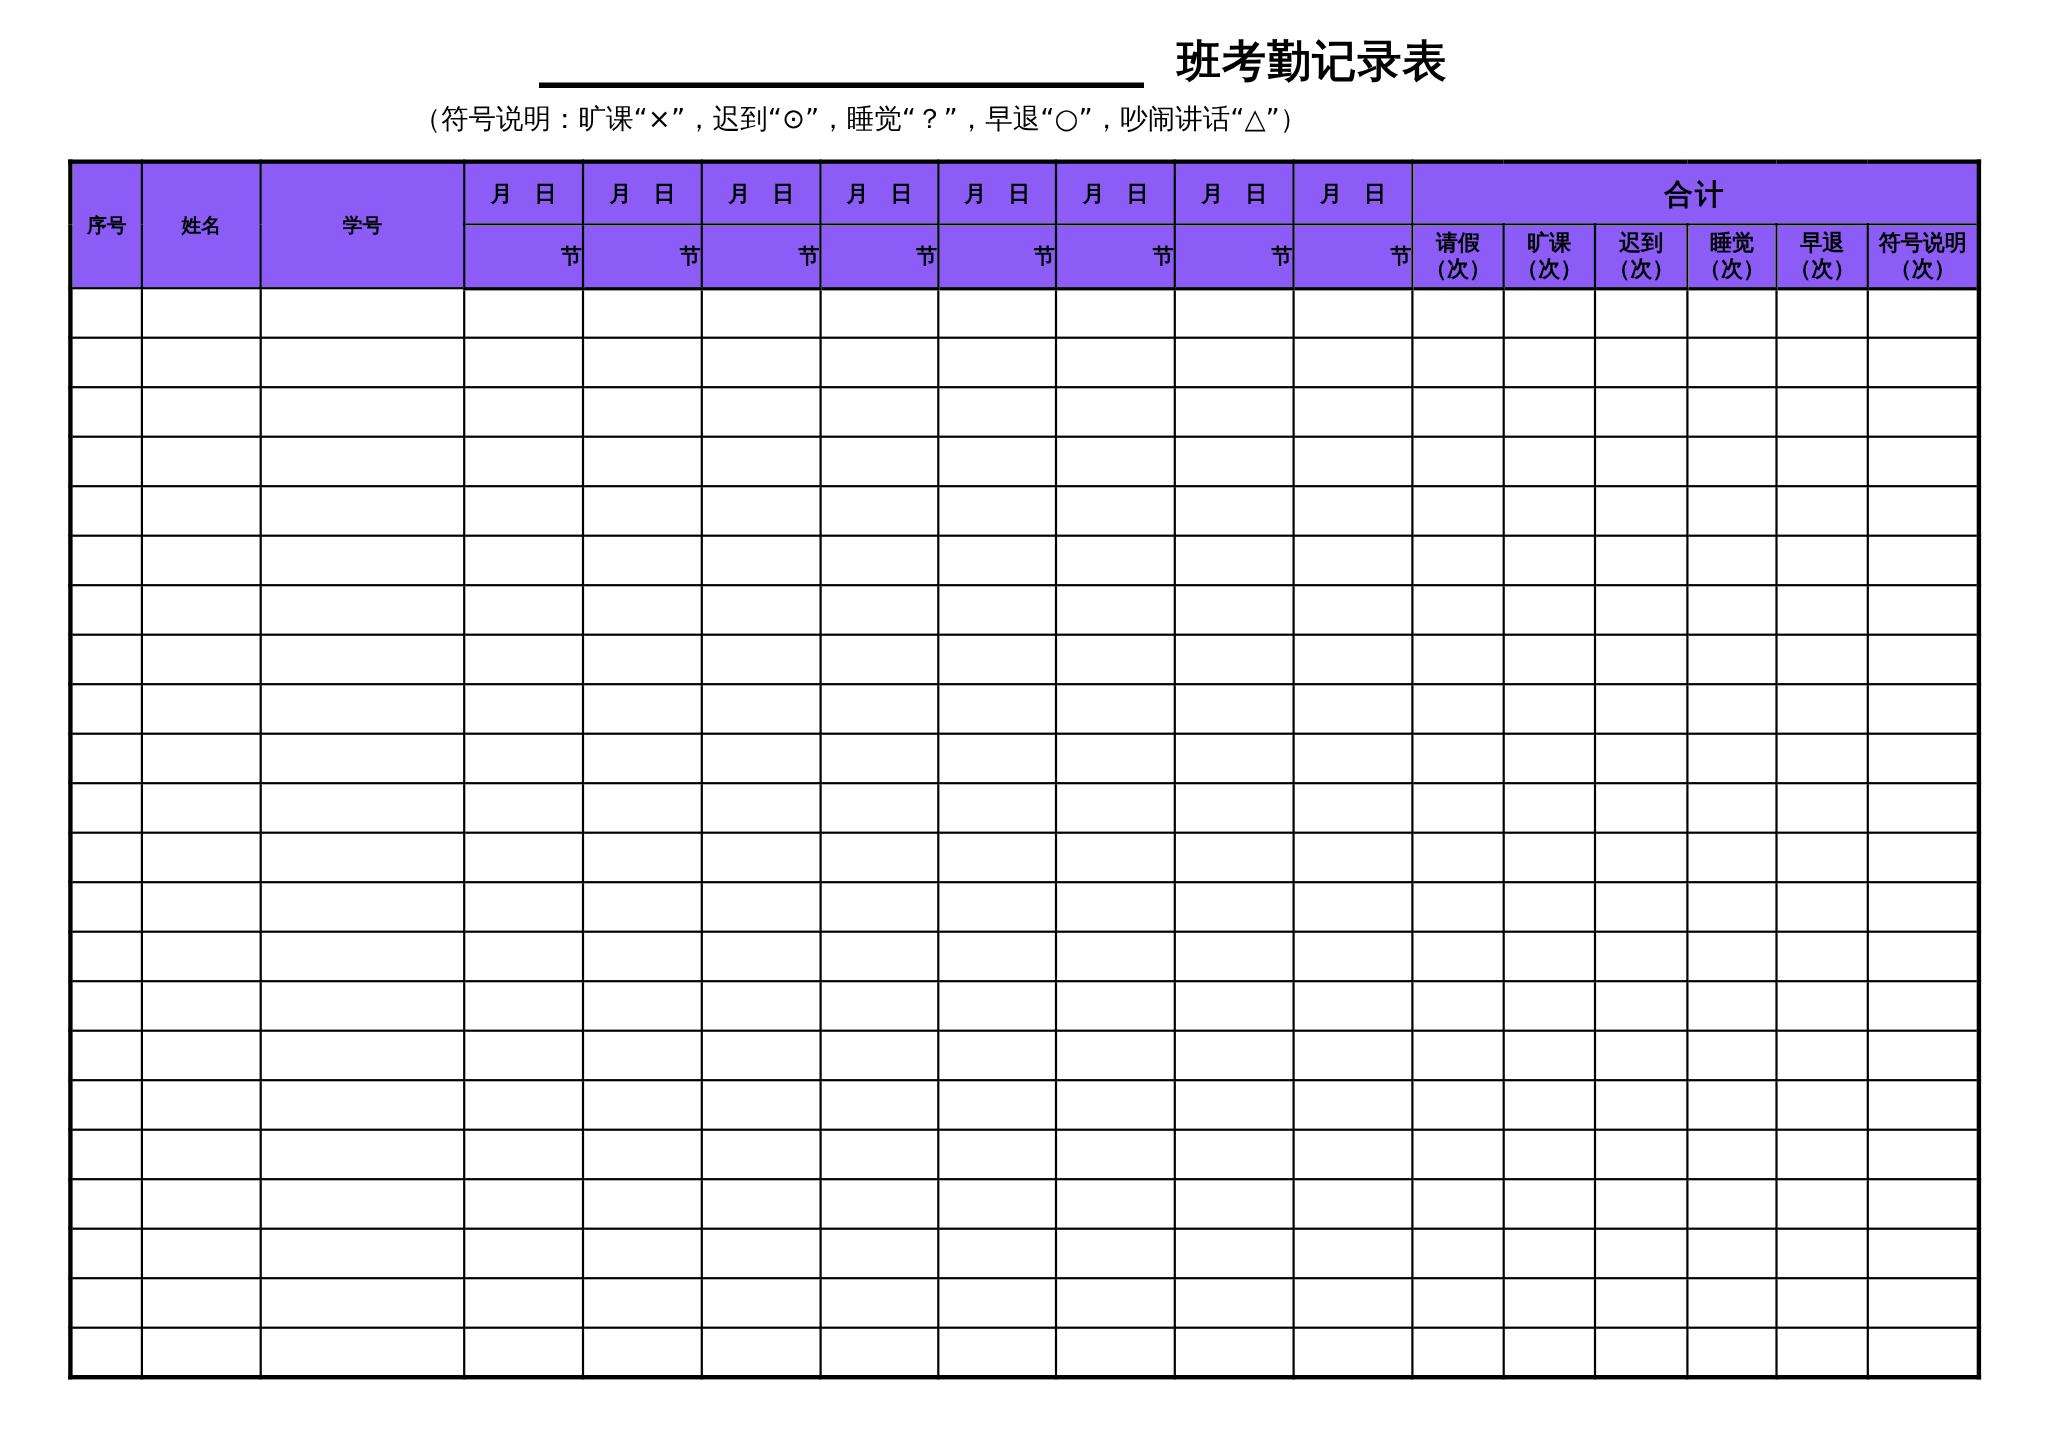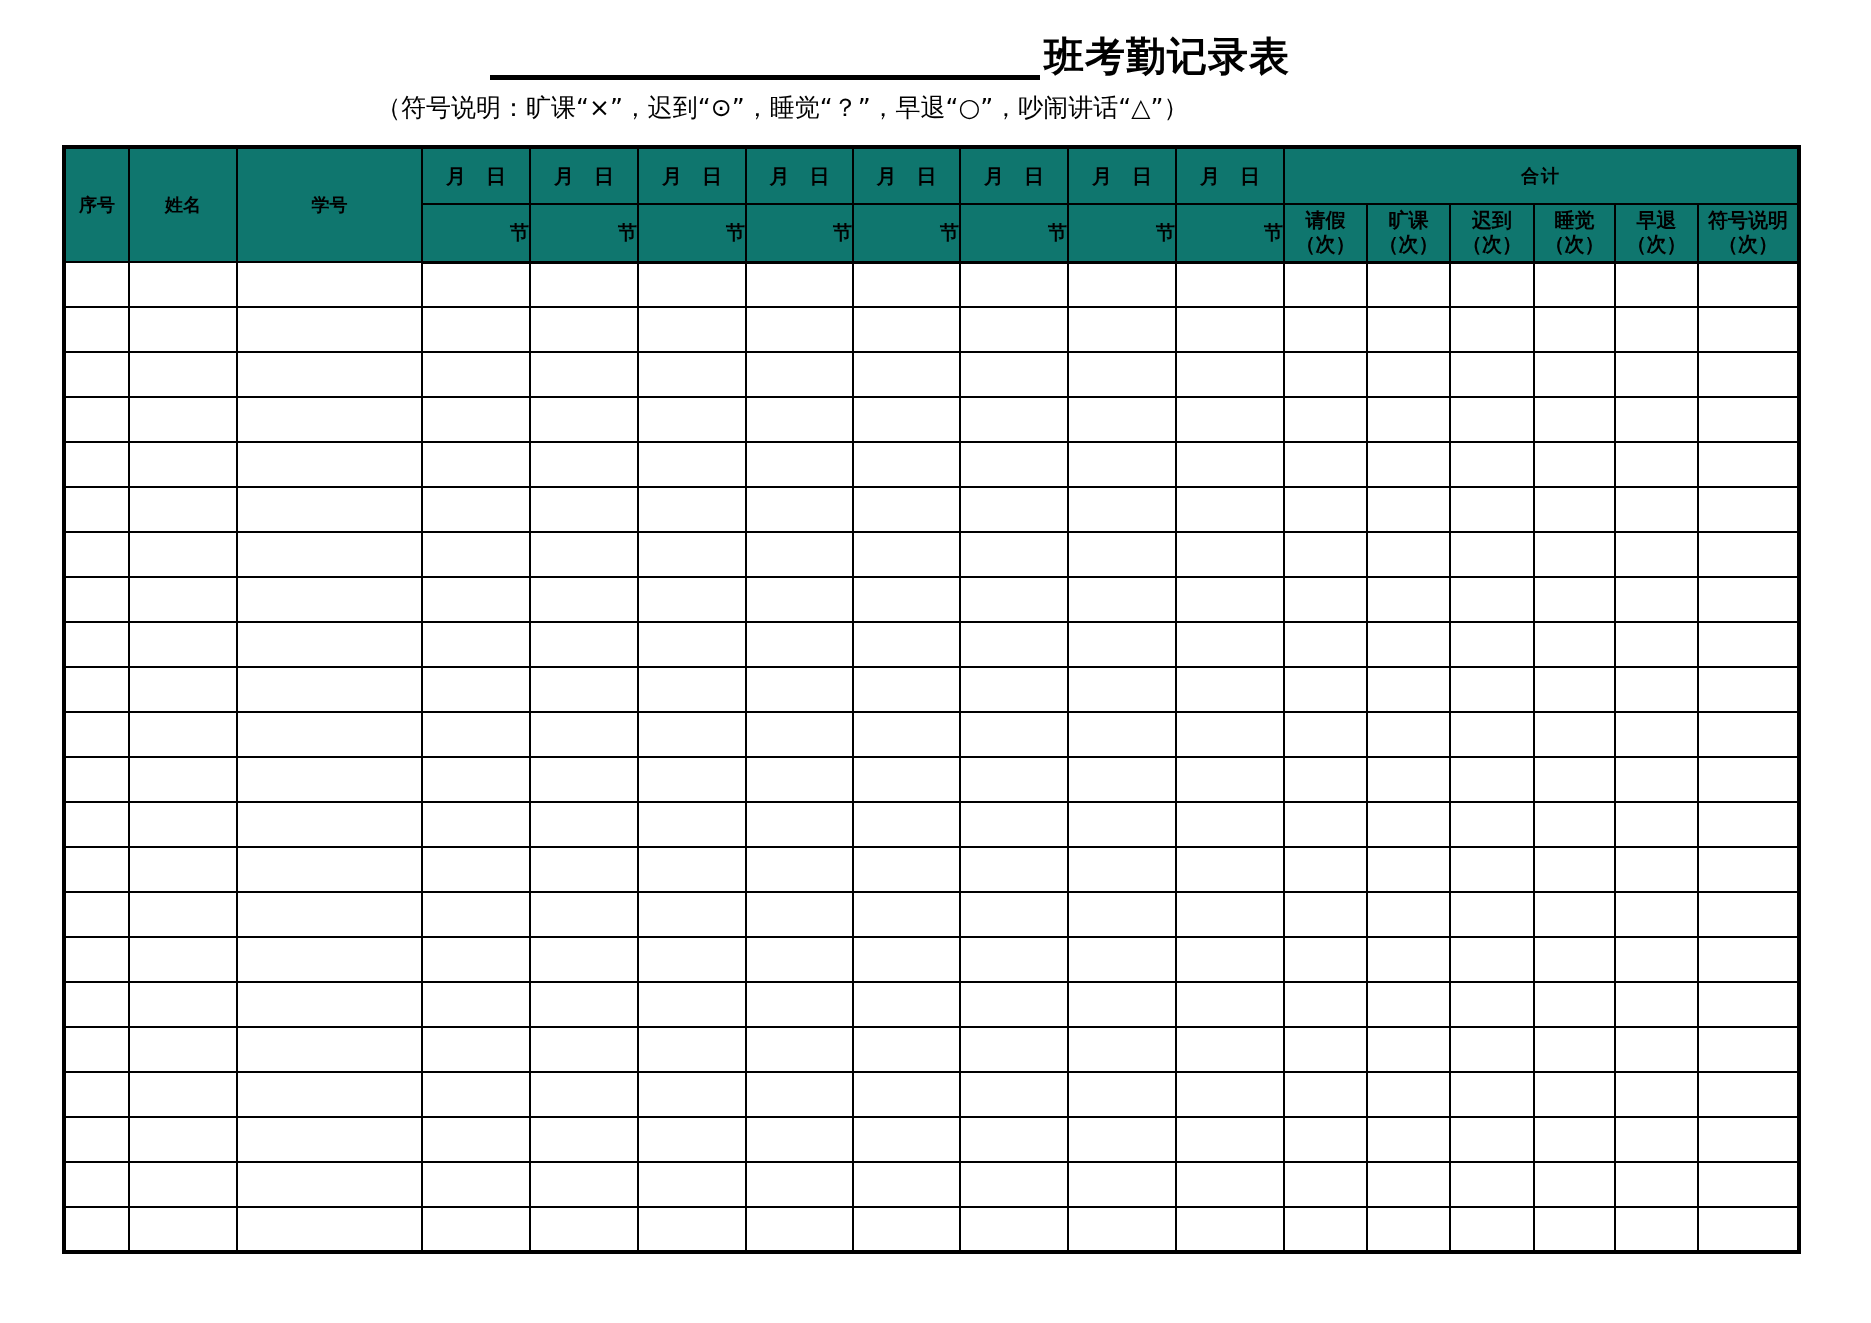--- a/index.html
+++ b/index.html
@@ -24,21 +24,21 @@
   .blank-line {
     display: inline-block;
     width: 550px;
     height: 52px;
     border-bottom: 5px solid #000000;
   }
   .title-text {
     font-size: 40px;
     font-weight: bold;
     line-height: 1.2;
-    margin-left: 4px;
+    margin-left: 30px;
     white-space: nowrap;
     letter-spacing: 1px;
   }
   
   .legend {
     position: absolute;
     left: 376px;
     top: 92px;
     font-size: 25px;
     line-height: 1.3;
@@ -56,33 +56,33 @@
   }
   table.att th, table.att td {
     border: 2px solid #000000;
     padding: 0;
     overflow: hidden;
   }
   thead th {
     font-weight: bold;
     text-align: center;
     vertical-align: middle;
-    background: #0f766e;
+    background: #8b5cf6;
   }
   tr.hr1 th { height: 57px; }
   tr.hr2 th { height: 58px; border-bottom: 3px solid #000000; }
   .c-index, .c-name, .c-sid { font-size: 18px; }
   .c-md { font-size: 20px; white-space: nowrap; }
   .c-period {
     font-size: 19px;
     text-align: right;
     padding-right: 8px;
     vertical-align: middle;
   }
-  .c-total { font-size: 18px; letter-spacing: 2px; }
+  .c-total { font-size: 26px; letter-spacing: 2px; }
   .c-sub { font-size: 20px; line-height: 1.18; white-space: nowrap; }
   tbody td { height: 45px; background: #ffffff; }
 </style>
 </head>
 <body>
 
 <div class="page">
 
   <div class="title-row">
     <span class="blank-line"></span>

